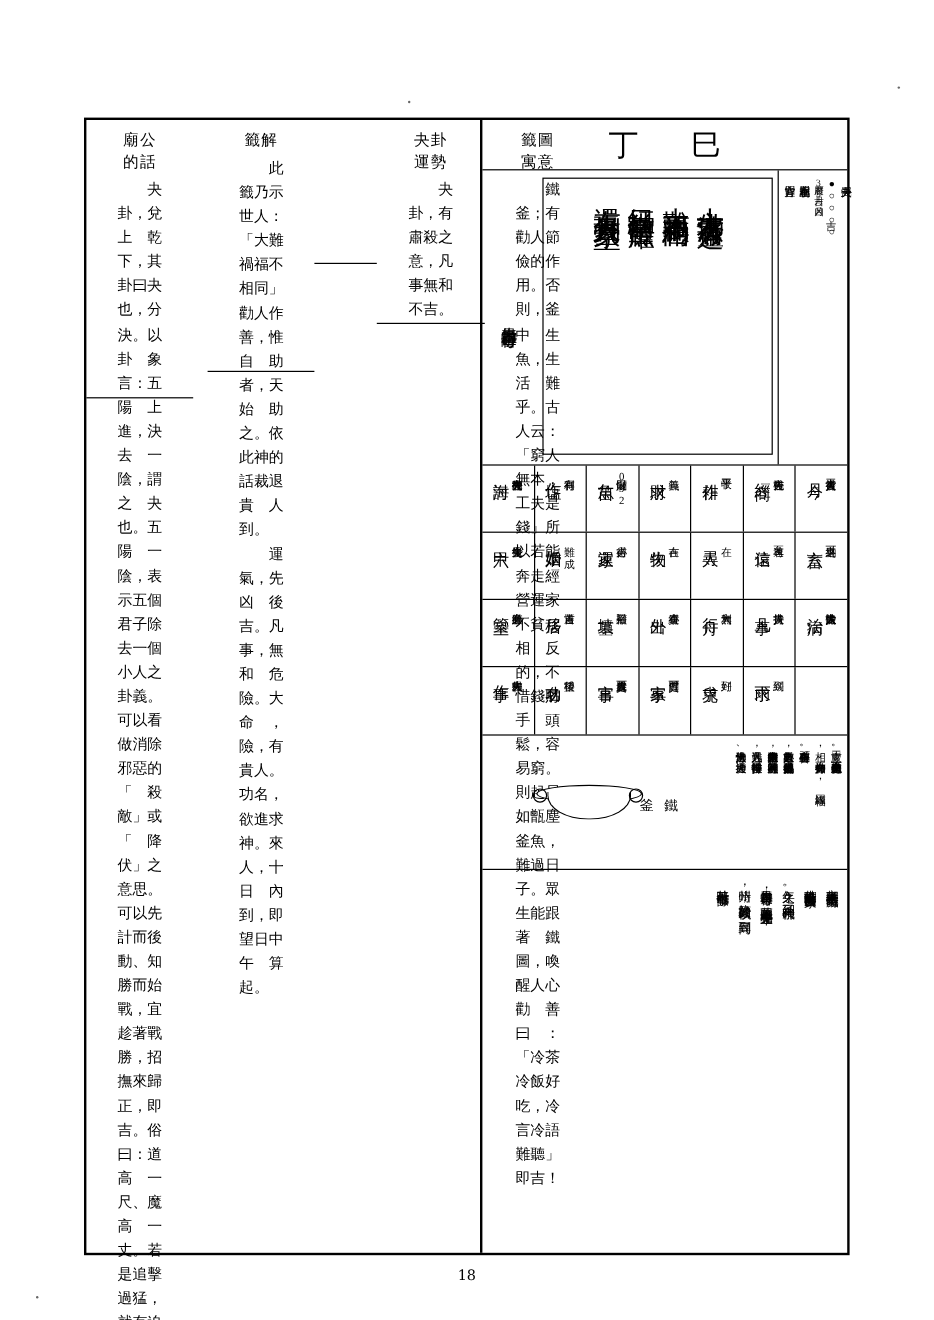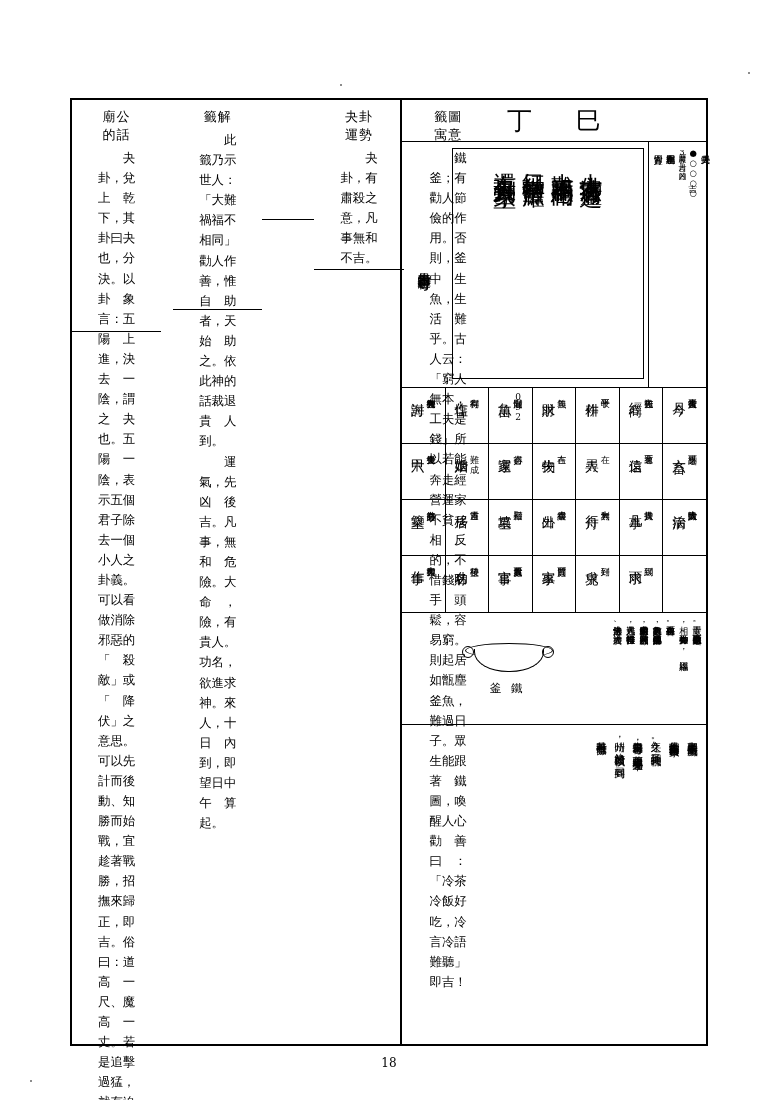--- a/index.html
+++ b/index.html
@@ -50,20 +50,21 @@
   #box-shi{height:120px;}
   #box-yun{height:170px;}
   #box-tu{flex:1;}
   #box-shi .body,#box-yun .body{min-height:1px;}
 
   
   .right-col{
     flex:1;
     display:flex;flex-direction:column;
     box-sizing:border-box;
+    font-family:Liberation Serif, serif;
   }
   .r-head{
     border-bottom:1px solid #000;
     box-sizing:border-box;
     height:42px;
     display:flex;align-items:center;justify-content:center;
     position:relative;
   }
   .r-head .gz{
     font-size:25px;letter-spacing:44px;
@@ -164,21 +165,21 @@
     position:relative;
   }
   .explain .etext{
     writing-mode:vertical-rl;text-orientation:upright;
     font-size:9px;line-height:1.25;
     white-space:nowrap;
     margin-left:2px;
   }
   .bowl-wrap{
     flex:1;
-    display:flex;flex-direction:column;
+    display:flex;flex-direction:row;
     align-items:center;justify-content:center;
   }
   .bowl{
     width:86px;height:34px;position:relative;
   }
   .bowl .rim{
     position:absolute;left:0;top:2px;width:86px;height:13px;
     border:1.4px solid #000;border-radius:50%;
     background:#fff;
   }

